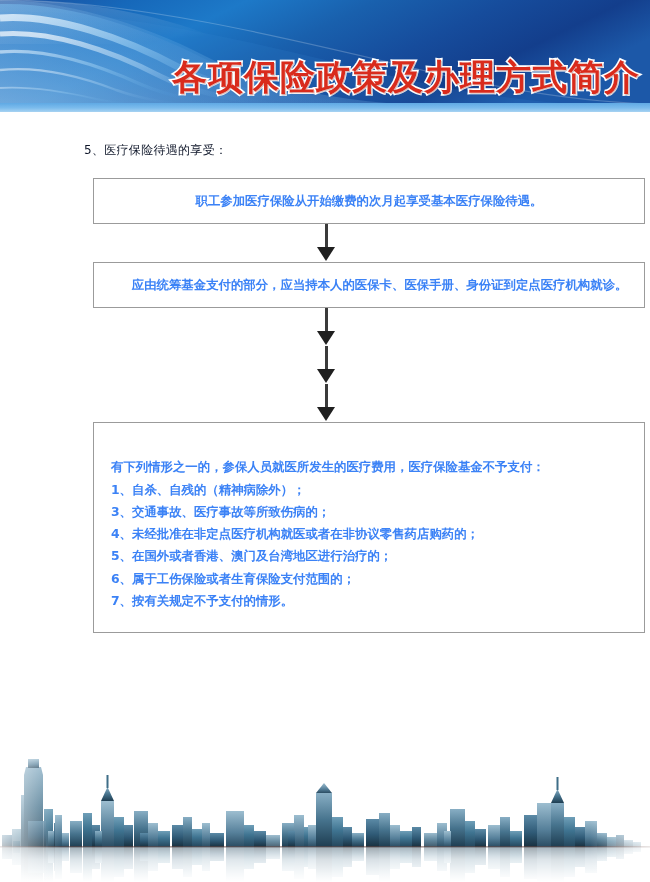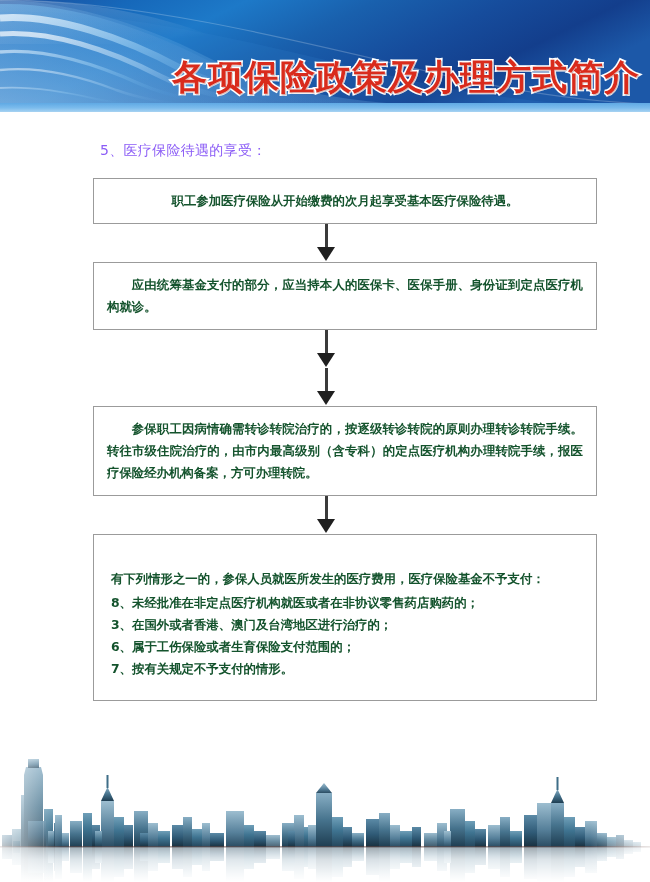--- a/index.html
+++ b/index.html
@@ -67,46 +67,46 @@
     -webkit-text-stroke: 3.2px #ffffff;
     paint-order: stroke fill;
     text-shadow:
        0 0 0 #ffffff,
        1px 1px 0 rgba(90,0,0,0.25);
   }
 
   
   #section-heading {
     position: absolute;
-    left: 100px;
+    left: 84px;
     top: 142px;
-    font-size: 14px;
-    color: #8b5cf6;
+    font-size: 12px;
+    color: #0f172a;
     font-family: "DejaVu Sans", "Liberation Sans", sans-serif;
     letter-spacing: 0.3px;
     white-space: nowrap;
   }
 
   
   #flow {
     position: absolute;
     left: 93px;
     top: 178px;
     width: 466px;
   }
   .flow-box {
     position: relative;
     box-sizing: border-box;
-    width: 504px;
+    width: 552px;
     border: 1px solid #9b9b9b;
     background: #ffffff;
     padding: 11px 13px 11px 13px;
     font-size: 12.4px;
     line-height: 1.78;
-    color: #14532d;
+    color: #3b82f6;
     font-family: "DejaVu Sans", "Liberation Sans", sans-serif;
     font-weight: bold;
     text-align: justify;
   }
   .flow-box.centered {
     text-align: center;
   }
   .flow-box p {
     margin: 0;
   }
@@ -256,34 +256,33 @@
       <div class="shaft"></div>
       <div class="head"></div>
     </div>
 
 
     <div class="connector">
       <div class="shaft"></div>
       <div class="head"></div>
     </div>
 
-    <div class="flow-box">
-      <p class="indent">参保职工因病情确需转诊转院治疗的，按逐级转诊转院的原则办理转诊转院手续。转往市级住院治疗的，由市内最高级别（含专科）的定点医疗机构办理转院手续，报医疗保险经办机构备案，方可办理转院。</p>
-    </div>
 
     <div class="connector">
       <div class="shaft"></div>
       <div class="head"></div>
     </div>
 
     <div class="flow-box list-box" style="padding:18px 13px 20px 17px;">
       <p class="lead">有下列情形之一的，参保人员就医所发生的医疗费用，医疗保险基金不予支付：</p>
       <ol>
-        <li>8、未经批准在非定点医疗机构就医或者在非协议零售药店购药的；</li>
-        <li>3、在国外或者香港、澳门及台湾地区进行治疗的；</li>
+        <li>1、自杀、自残的（精神病除外）；</li>
+        <li>3、交通事故、医疗事故等所致伤病的；</li>
+        <li>4、未经批准在非定点医疗机构就医或者在非协议零售药店购药的；</li>
+        <li>5、在国外或者香港、澳门及台湾地区进行治疗的；</li>
         <li>6、属于工伤保险或者生育保险支付范围的；</li>
         <li>7、按有关规定不予支付的情形。</li>
       </ol>
     </div>
 
   </div>
 
   <div id="skyline">
     <svg viewBox="0 0 650 145" preserveAspectRatio="none">
       <defs>

